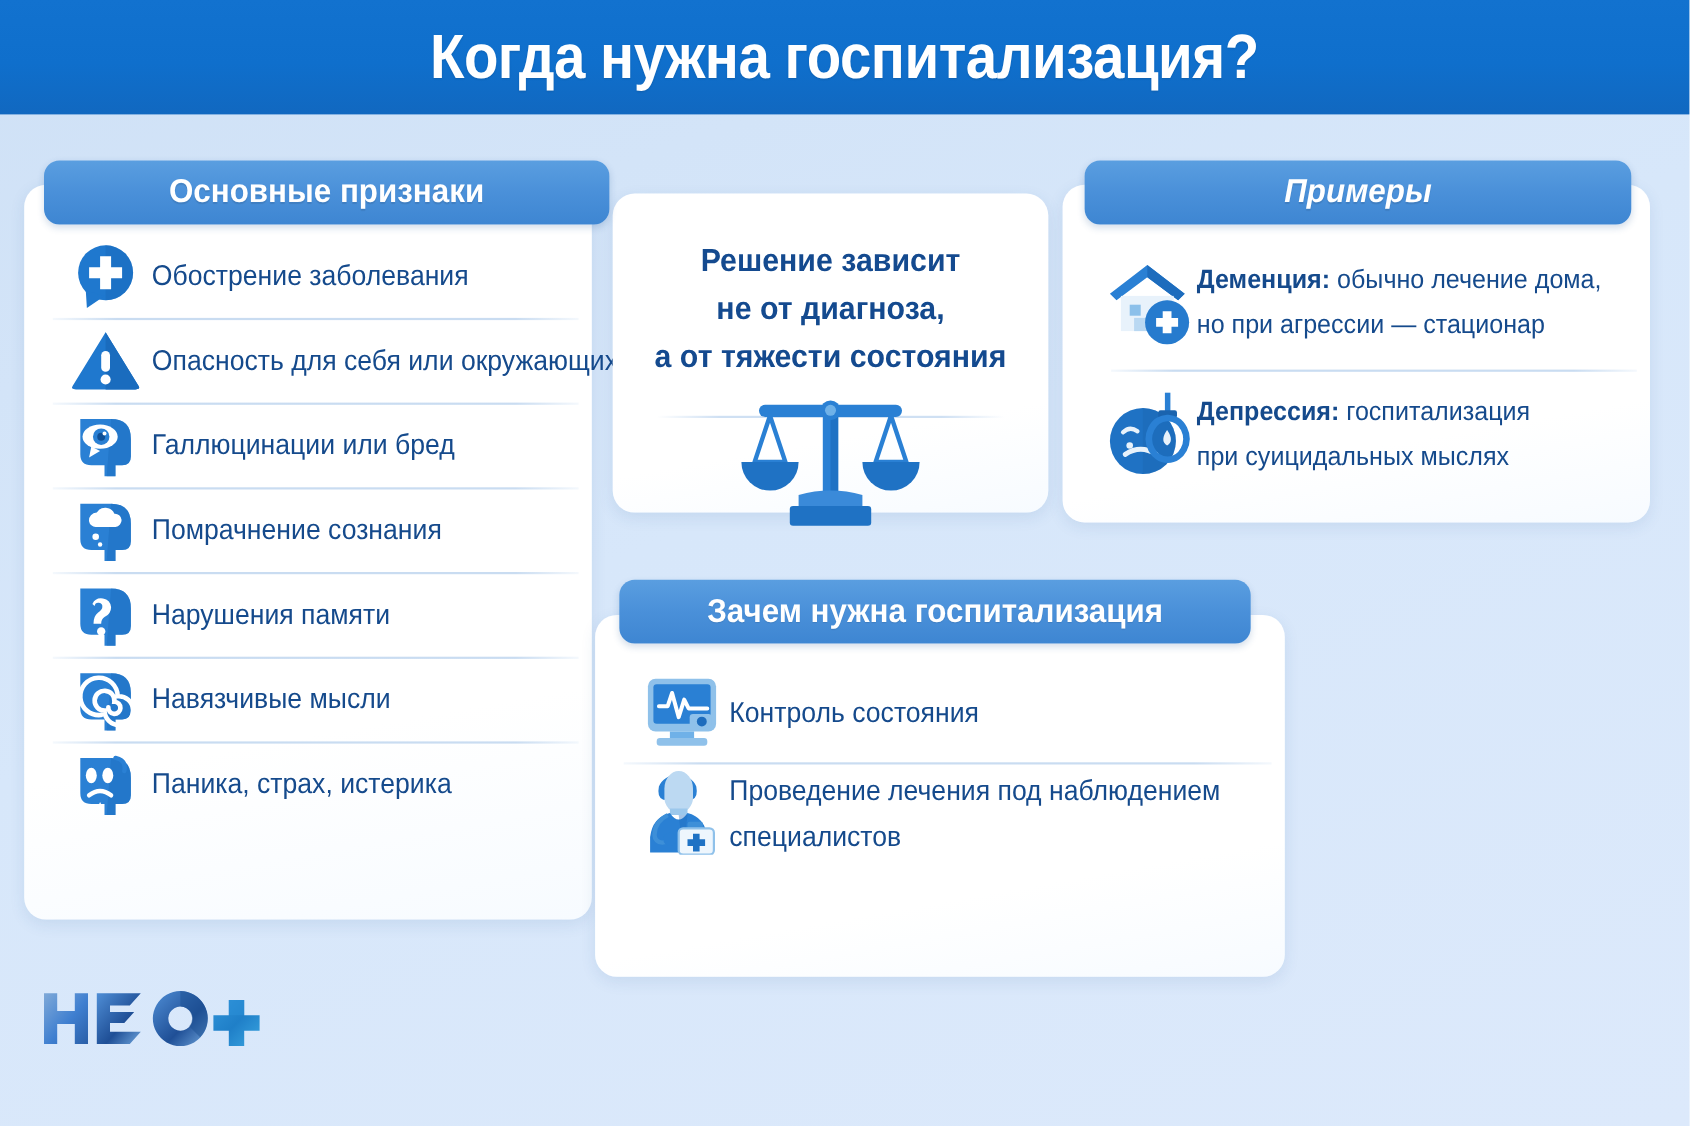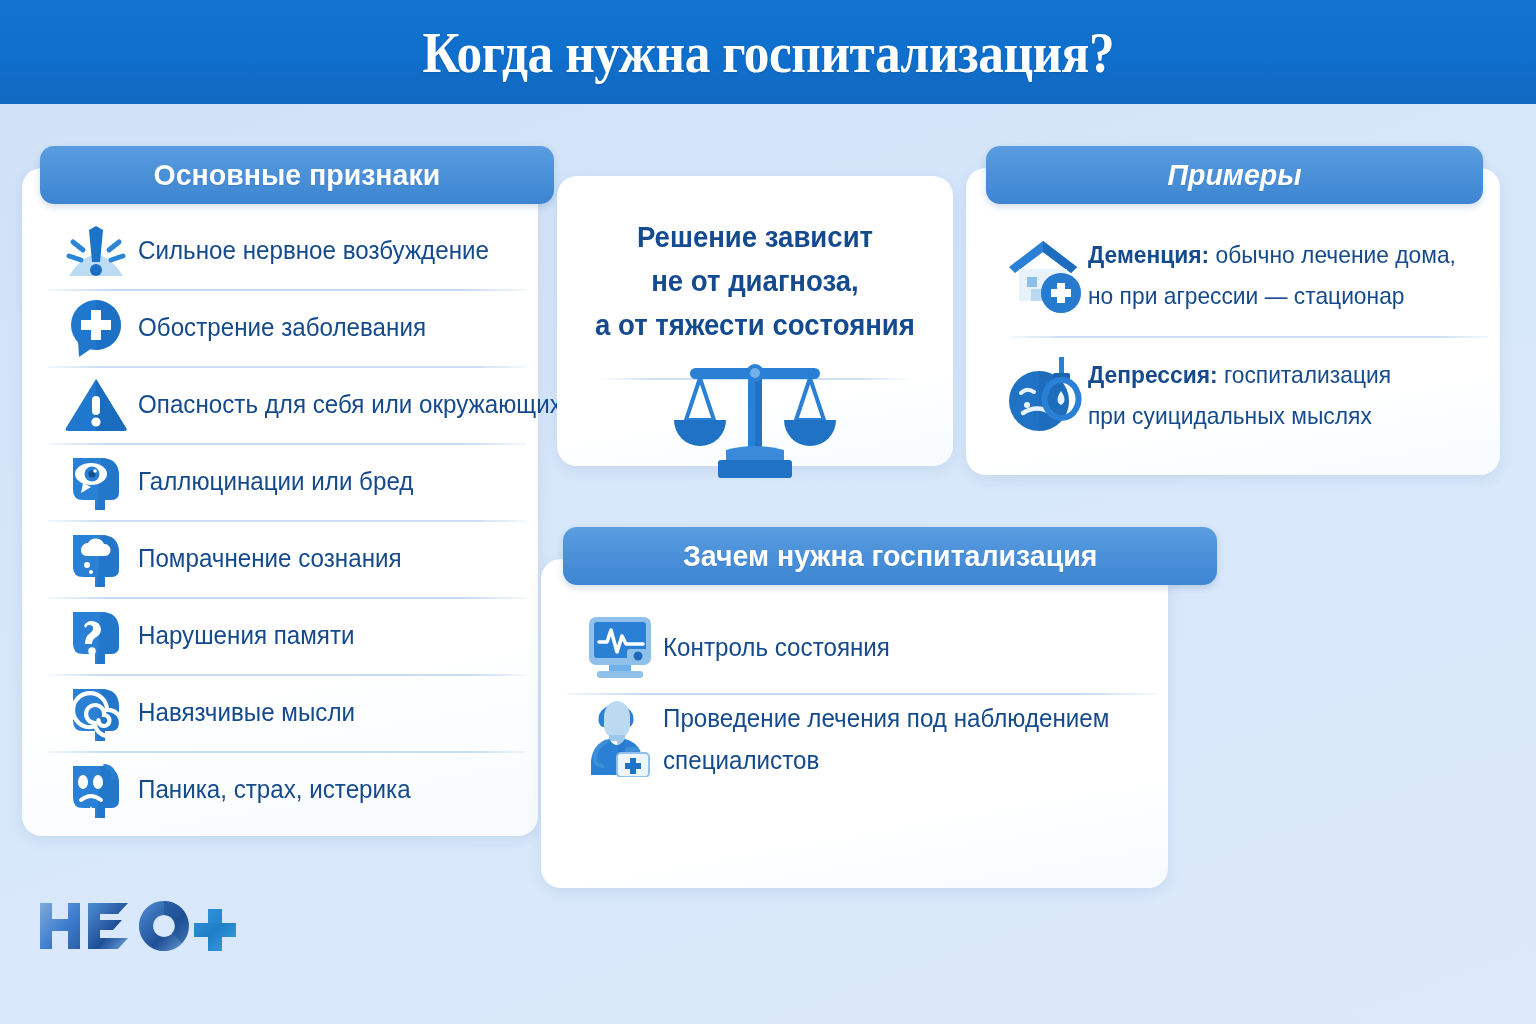--- a/index.html
+++ b/index.html
@@ -20,21 +20,20 @@
   
   .header-bar {
     position: absolute;
     left: 0; top: 0;
     width: 1536px;
     height: 104px;
     background: linear-gradient(180deg, #1272cf 0%, #0f6fcc 55%, #1168c0 100%);
     display: flex;
     align-items: center;
     justify-content: center;
-    font-family: Liberation Serif, serif;
   }
   .header-title {
     color: #ffffff;
     font-size: 57px;
     font-weight: bold;
     letter-spacing: -0.5px;
     line-height: 1;
     transform: scaleX(0.90);
     text-shadow: 0 1px 2px rgba(0,0,0,0.13);
     white-space: nowrap;
@@ -137,21 +136,21 @@
     font-size: 24px;
     line-height: 1.72;
     transform: scaleX(0.95);
     transform-origin: left center;
     padding-top: 4px;
   }
   #examples-rows .lead { font-weight: bold; }
 
   
   #why-card { left: 541px; top: 559px; width: 627px; height: 329px; }
-  #why-pill { left: 563px; top: 527px; width: 654px; height: 58px; }
+  #why-pill { left: 563px; top: 527px; width: 574px; height: 58px; }
   #why-rows { left: 541px; top: 601px; width: 627px; }
   #why-rows .row { height: 92px; padding-left: 36px; }
   #why-rows .row-icon { width: 86px; height: 76px; }
   #why-rows .row-label { font-size: 26px; line-height: 1.62; white-space: normal; }
 
   
   #logo {
     position: absolute;
     left: 36px; top: 897px;
     width: 210px; height: 58px;
@@ -163,36 +162,20 @@
 <div class="header-bar">
   <div class="header-title">Когда нужна госпитализация?</div>
 </div>
 
 <div class="card" id="signs-card"></div>
 <div class="pill" id="signs-pill">
   <span class="pill-text">Основные признаки</span>
 </div>
 <div class="rows" id="signs-rows">
 
-  <div class="row">
-    <span class="row-icon">
-      <svg width="74" height="62" viewBox="0 0 74 62">
-        <path d="M10 56 Q37 14 64 56 Z" fill="#bcdcf5"></path>
-        <path d="M37 6 L44 10 L41 42 L33 42 L30 10 Z" fill="#1b74c8"></path>
-        <circle cx="37" cy="50" r="6" fill="#1b6fc2"></circle>
-        <g stroke="#2c86d6" stroke-width="5" stroke-linecap="round">
-          <line x1="14" y1="22" x2="24" y2="30"></line>
-          <line x1="10" y1="36" x2="22" y2="40"></line>
-          <line x1="60" y1="22" x2="50" y2="30"></line>
-          <line x1="64" y1="36" x2="52" y2="40"></line>
-        </g>
-      </svg>
-    </span>
-    <span class="row-label">Сильное нервное возбуждение</span>
-  </div>
 
   <div class="row">
     <span class="row-icon">
       <svg width="64" height="62" viewBox="0 0 64 62">
         <circle cx="32" cy="28" r="25" fill="#1f78ce"></circle>
         <path d="M14 44 L15 60 L31 49 Z" fill="#1f78ce"></path>
         <path d="M32 3 a25 25 0 0 1 0 50 Z" fill="#1a6cbe" opacity="0.55"></path>
         <path d="M27 13 h10 v10 h10 v10 h-10 v10 h-10 v-10 h-10 v-10 h10 Z" fill="#ffffff"></path>
       </svg>
     </span>

